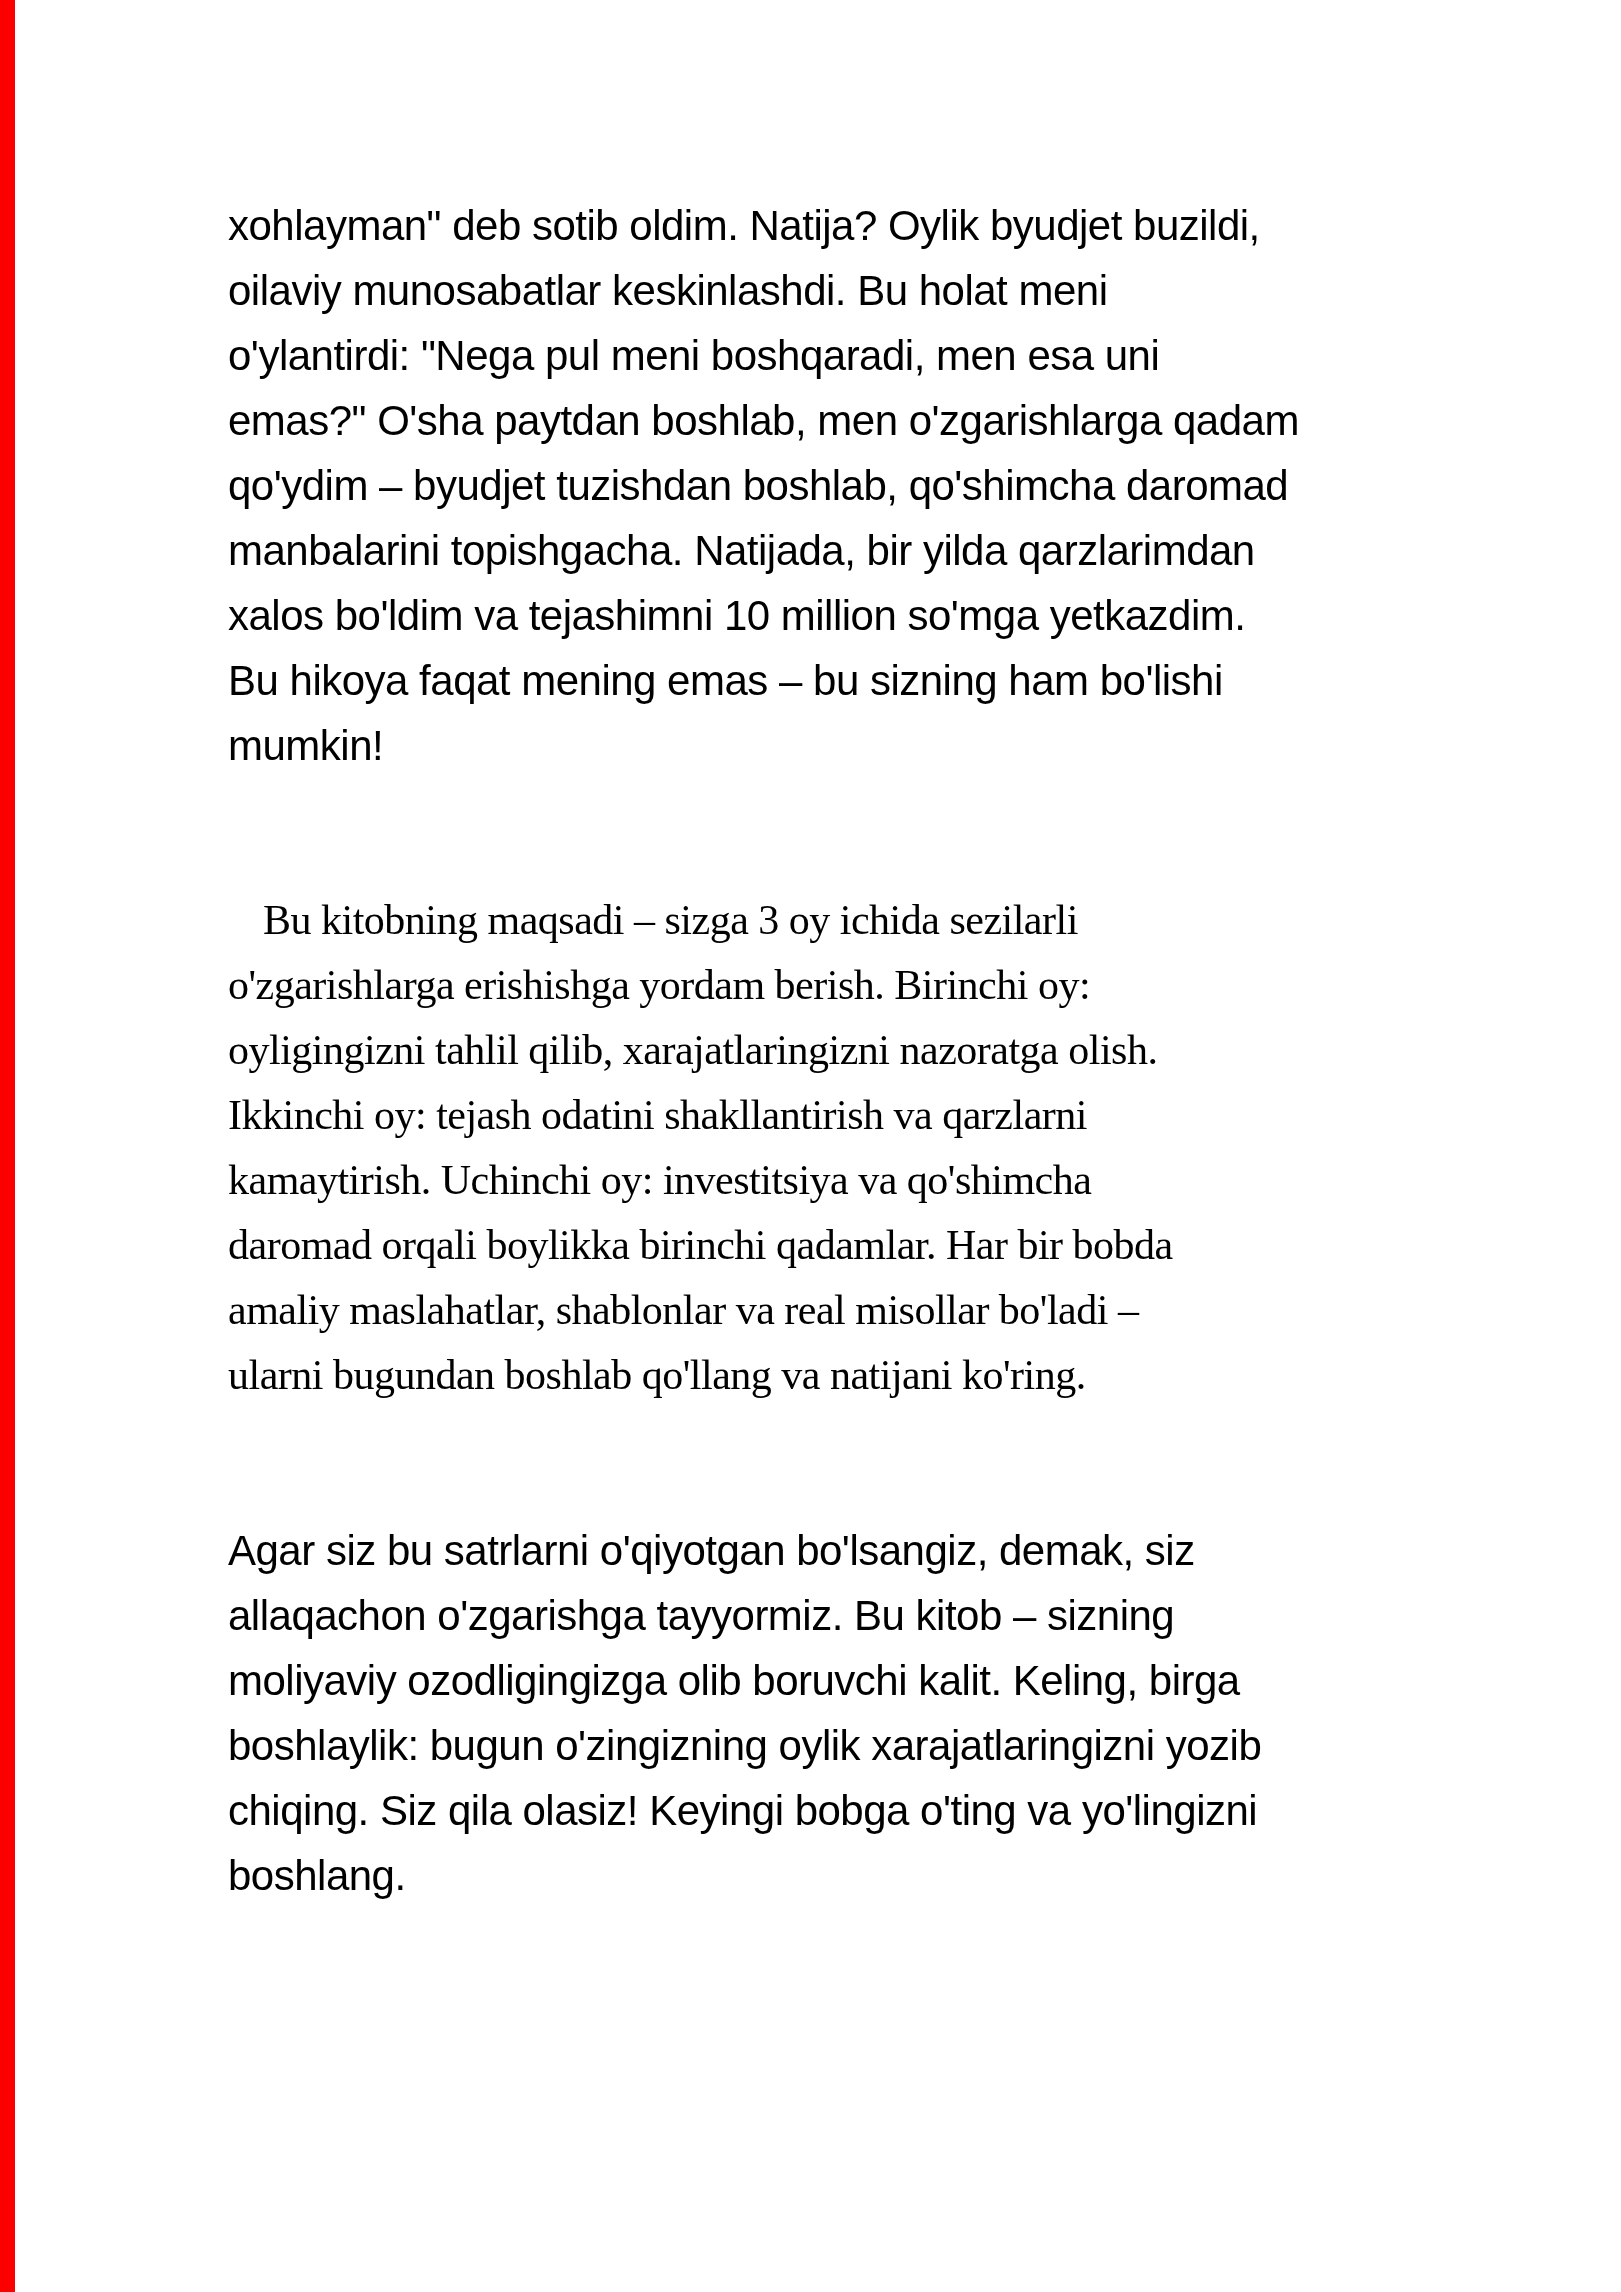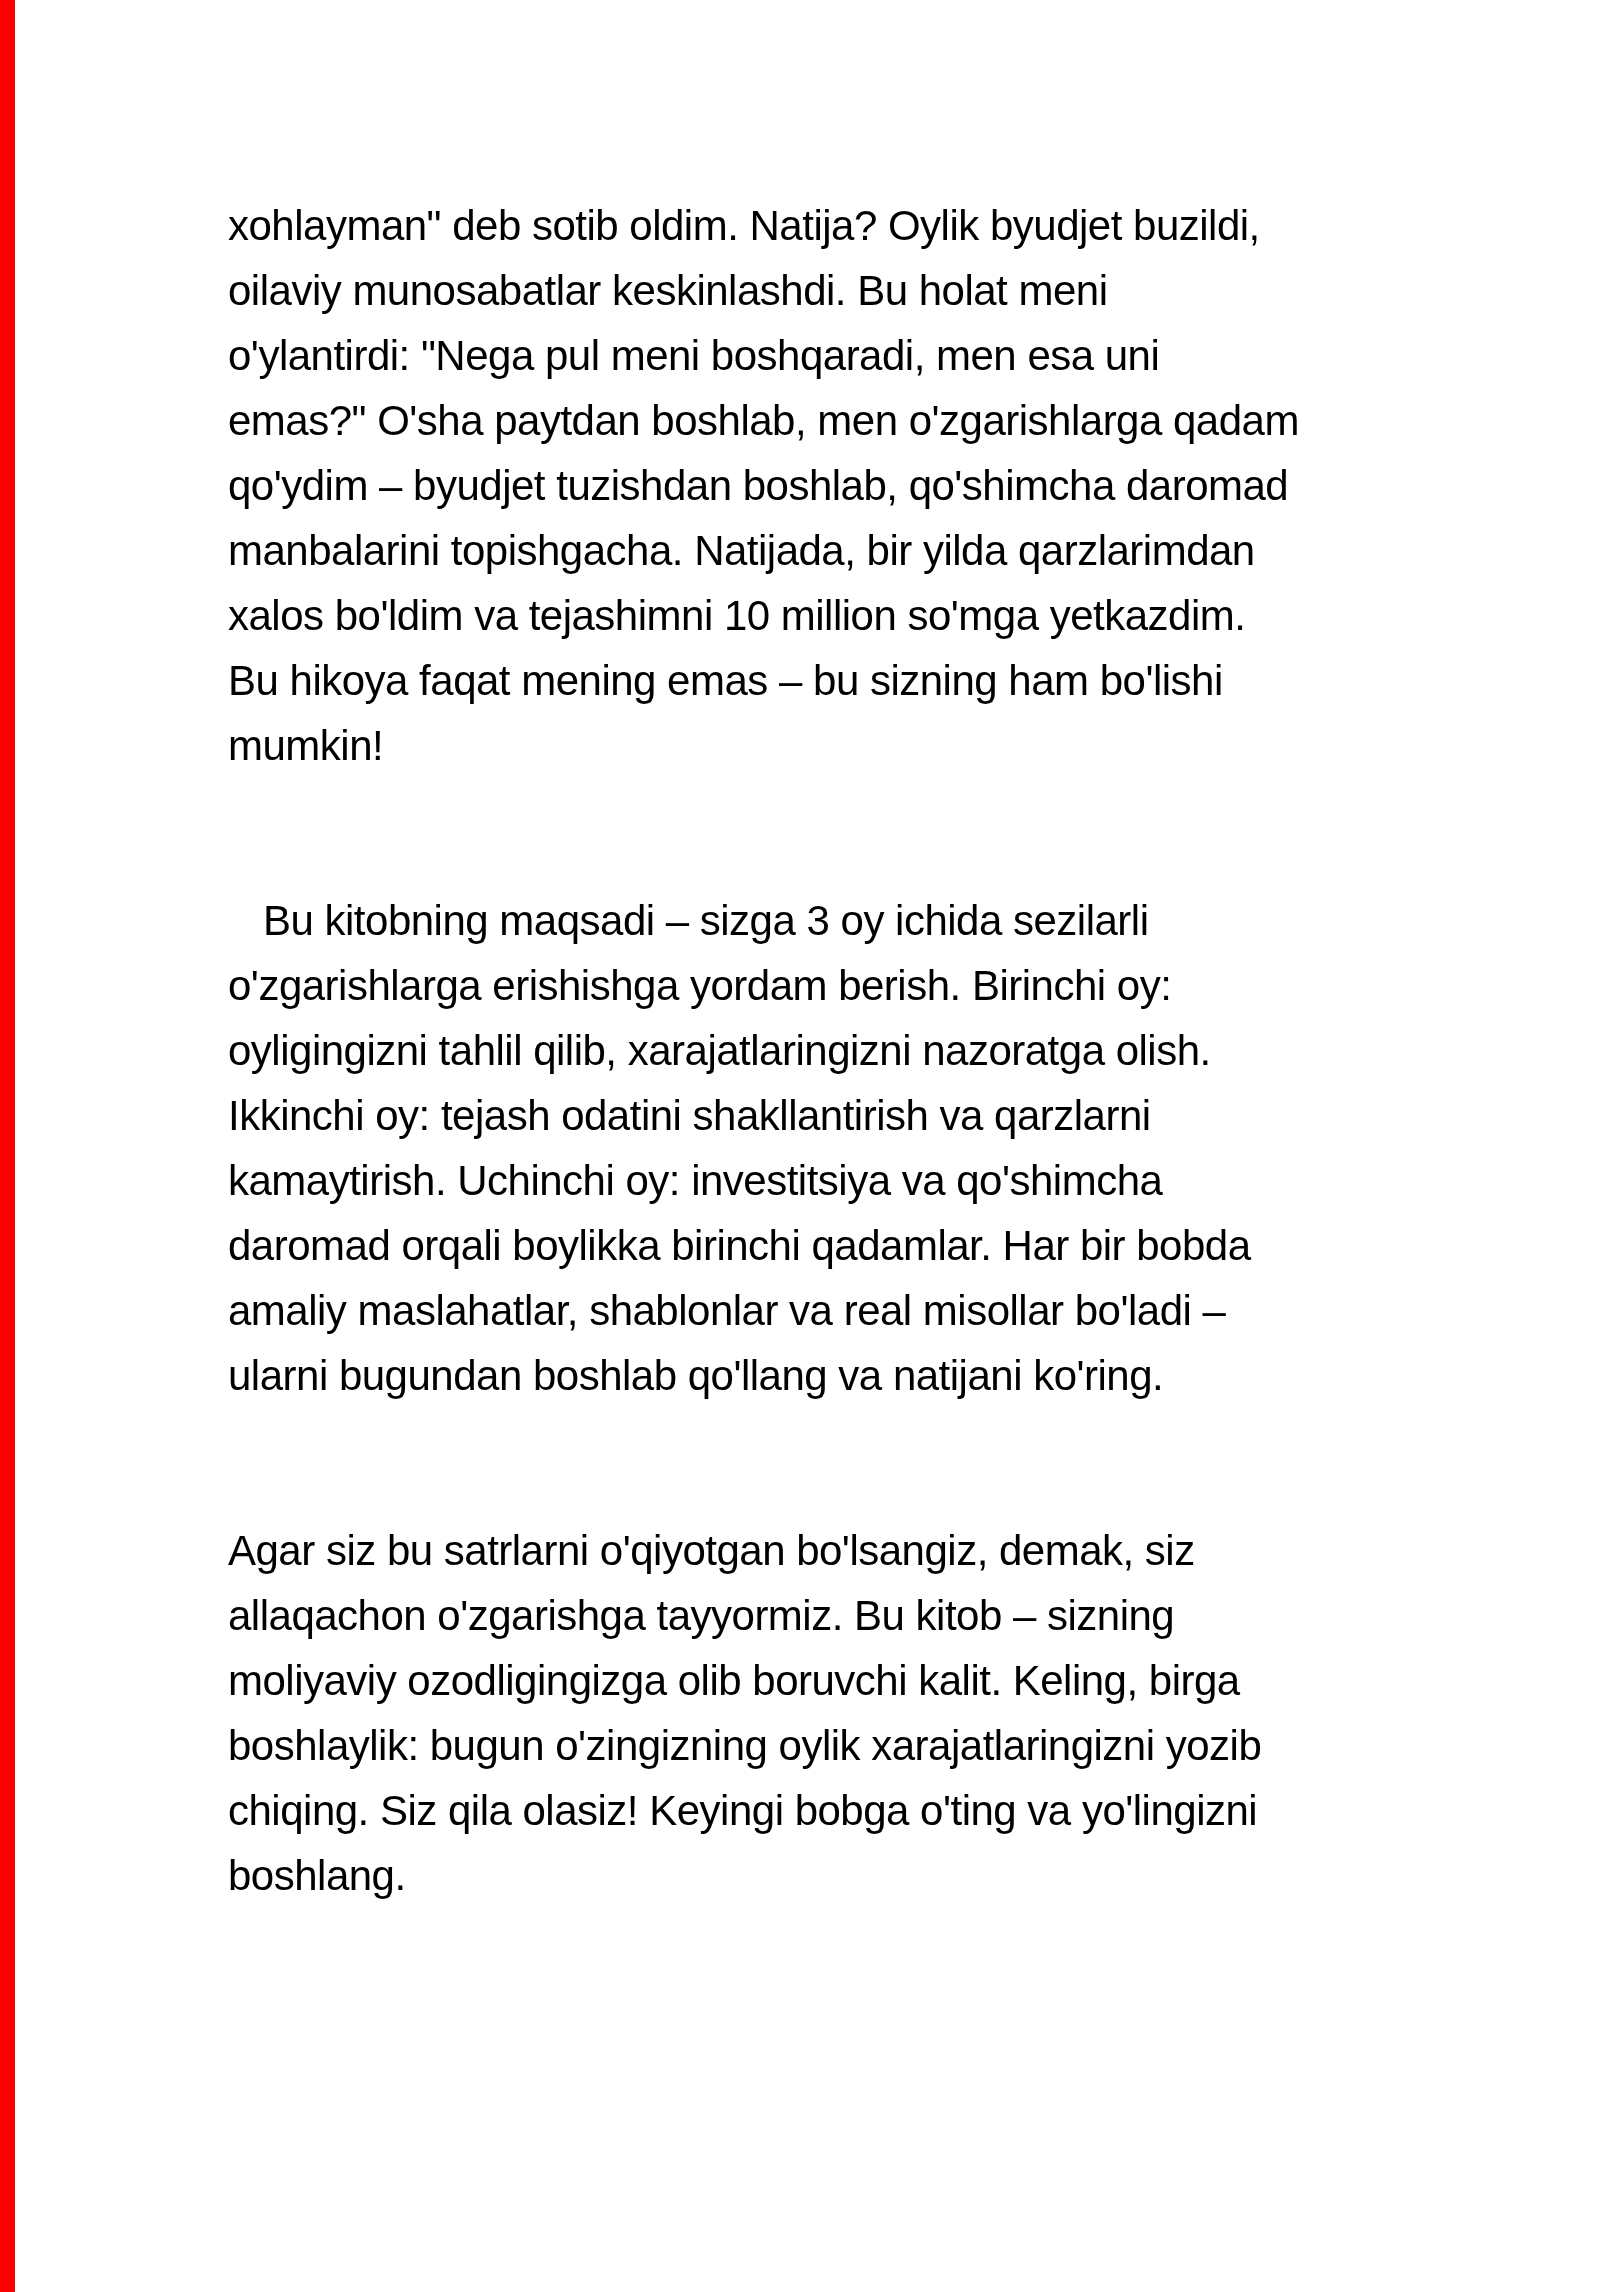--- a/index.html
+++ b/index.html
@@ -27,20 +27,21 @@
     line-height: 65px;
     letter-spacing: -0.5px;
     color: #000000;
   }
   .paragraph {
     white-space: pre-line;
     margin: 0 0 110px 0;
   }
   .paragraph.first-line-indent {
     text-indent: 35px;
+    font-family: Liberation Serif, serif;
   }
 </style>
 </head>
 <body>
 
 <div class="page" style="background-color: rgb(255, 255, 255);">
 
   <div class="edge-bar" style="background-color: rgb(251, 0, 0);"></div>
 
   <div class="text-content" style="color: rgb(0, 0, 0);">

